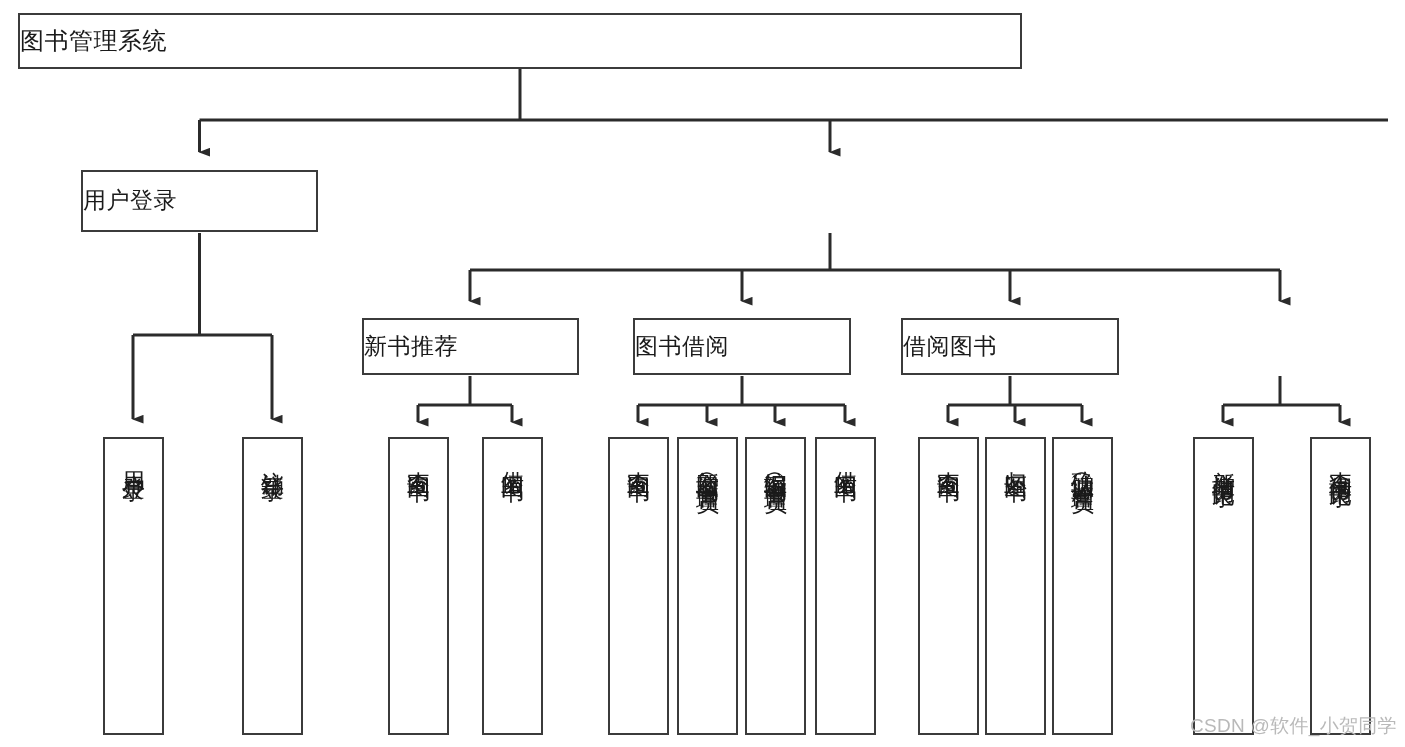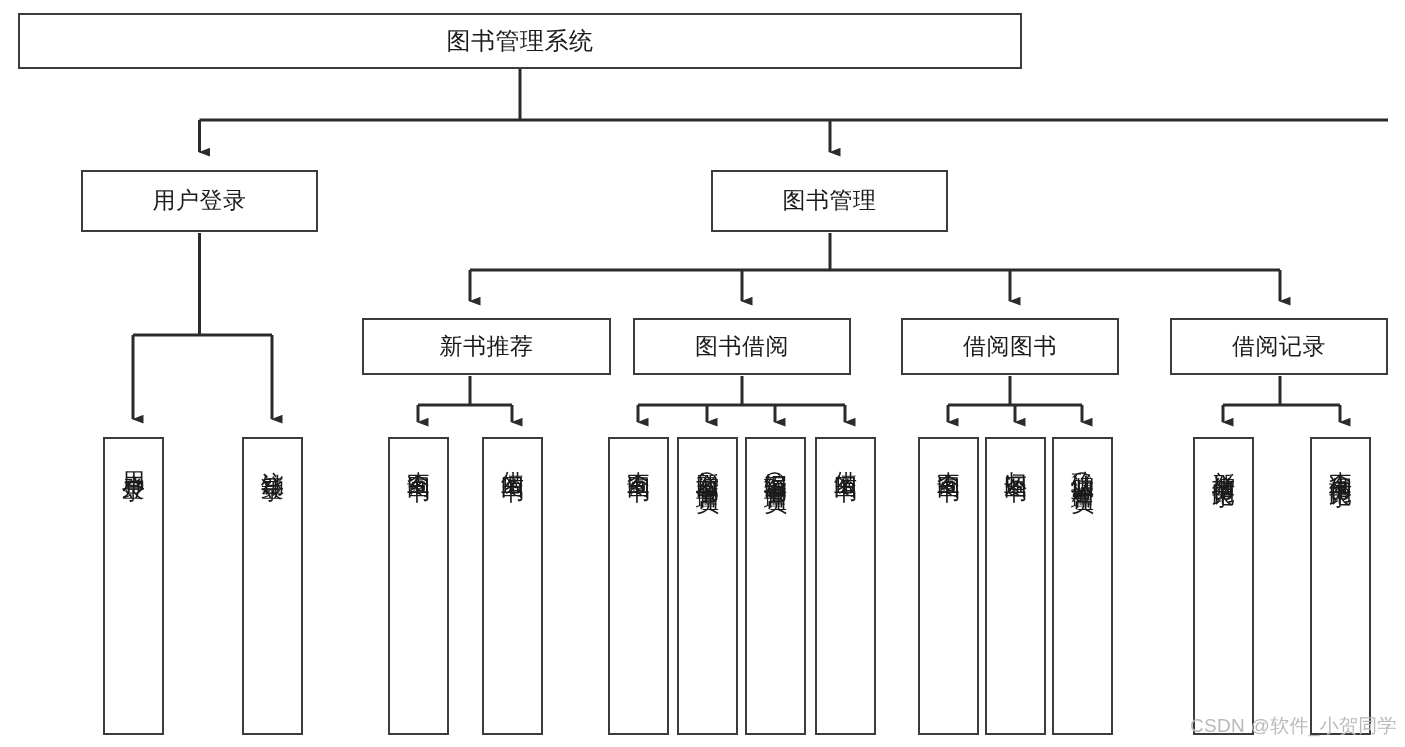--- a/index.html
+++ b/index.html
@@ -23,21 +23,21 @@
     height: 747px;
     pointer-events: none;
   }
   .node {
     position: absolute;
     box-sizing: border-box;
     background: #ffffff;
     border: 2.5px solid #3b3b3b;
     display: flex;
     align-items: center;
-    justify-content: center;
+    justify-content: flex-start;
     color: #1a1a1a;
   }
   .node .label {
     display: block;
     text-align: center;
     line-height: 1.18;
     letter-spacing: 0.5px;
   }
   .node.horizontal .label {
     font-size: 23px;
@@ -123,39 +123,33 @@
   </svg>
 
   <div class="node horizontal root" style="left:18px; top:13px; width:1004px; height:56px;">
     <span class="label">图书管理系统</span>
   </div>
 
   <div class="node horizontal" style="left:81px; top:170px; width:237px; height:62px;">
     <span class="label">用户登录</span>
   </div>
 
-  <div class="node horizontal" style="left:711px; top:170px; width:237px; height:62px;">
-    <span class="label">图书管理</span>
-  </div>
-
-  <div class="node horizontal" style="left:362px; top:318px; width:249px; height:57px;">
+
+  <div class="node horizontal" style="left:362px; top:318px; width:217px; height:57px;">
     <span class="label">新书推荐</span>
   </div>
 
   <div class="node horizontal" style="left:633px; top:318px; width:218px; height:57px;">
     <span class="label">图书借阅</span>
   </div>
 
   <div class="node horizontal" style="left:901px; top:318px; width:218px; height:57px;">
     <span class="label">借阅图书</span>
   </div>
 
-  <div class="node horizontal" style="left:1170px; top:318px; width:218px; height:57px;">
-    <span class="label">借阅记录</span>
-  </div>
 
   <div class="node vertical" style="left:103px; top:437px; width:61px; height:298px;">
     <span class="label">用户登录</span>
   </div>
 
   <div class="node vertical" style="left:242px; top:437px; width:61px; height:298px;">
     <span class="label">注销登录</span>
   </div>
 
   <div class="node vertical" style="left:388px; top:437px; width:61px; height:298px;">

